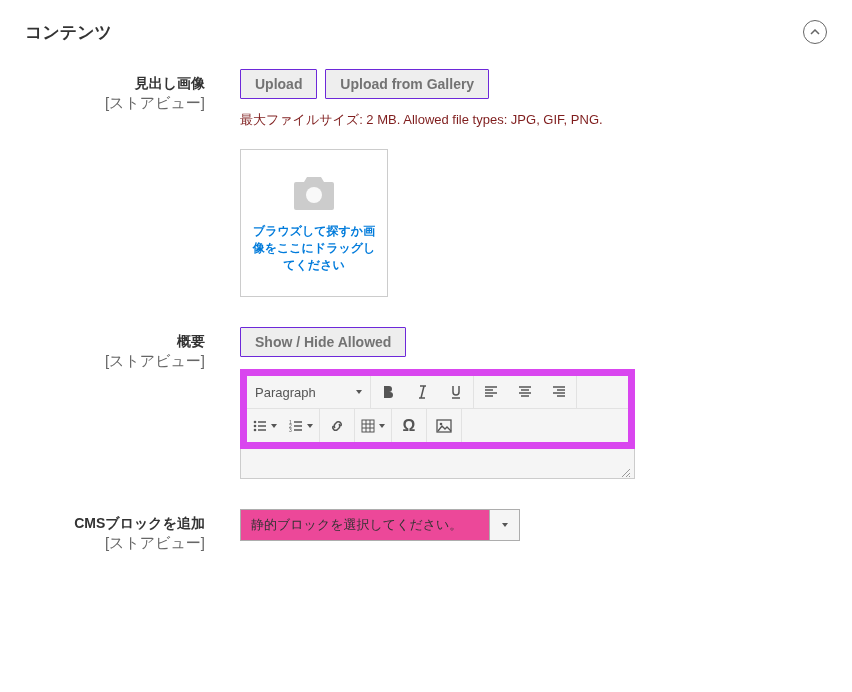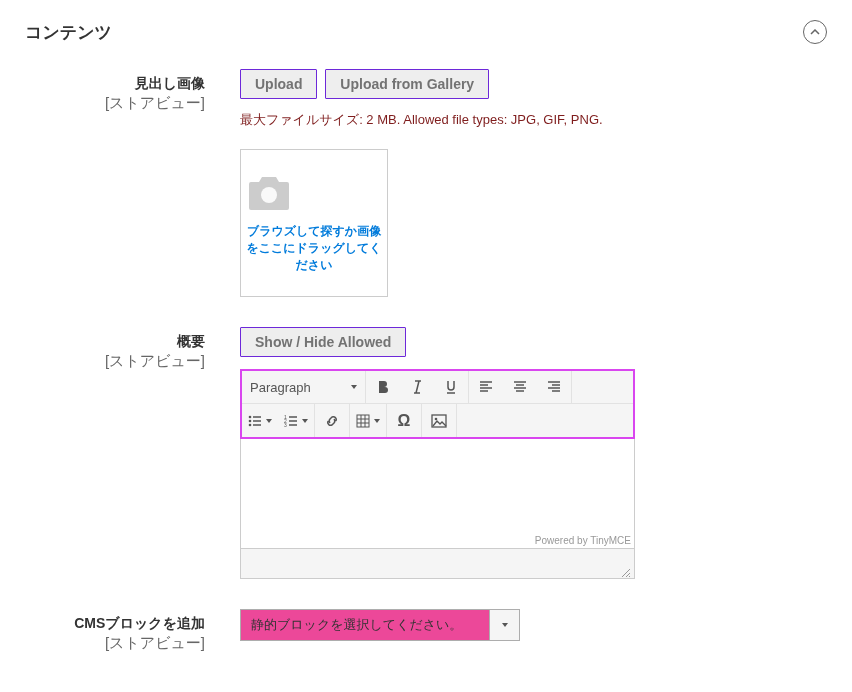--- a/index.html
+++ b/index.html
@@ -79,40 +79,40 @@
       color: #7f1d1d;
       margin-top: 12px;
     }
     .upload-area {
       margin-top: 20px;
       width: 148px;
       height: 148px;
       border: 1px solid #ccc;
       display: flex;
       flex-direction: column;
-      align-items: flex-start;
+      align-items: center;
       justify-content: center;
       text-align: center;
-      padding: 4px;
+      padding: 10px;
     }
     .camera-icon {
       margin-bottom: 8px;
     }
     .upload-text {
       font-size: 12px;
       font-weight: 600;
       color: #007bdb;
       line-height: 1.4;
     }
     .editor-wrapper {
       margin-top: 12px;
       width: 395px;
     }
     .toolbar {
-      border: 2px solid #d946ef;
+      border: 7px solid #d946ef;
       background: #f5f5f5;
       display: flex;
       flex-wrap: wrap;
       align-items: center;
       padding: 0;
     }
     .toolbar-row {
       display: flex;
       align-items: center;
       width: 100%;
@@ -343,23 +343,20 @@
             <div class="tb-btn">
                 <svg width="16" height="14" viewBox="0 0 16 14">
                   <rect x="1" y="1" width="14" height="12" stroke="#555" fill="none" stroke-width="1.3"></rect>
                   <circle cx="5" cy="5" r="1.3" fill="#555"></circle>
                   <path d="M2 12 l4-5 l3 3 l2-2 l4 4" stroke="#555" fill="none" stroke-width="1.3"></path>
                 </svg>
               </div>
           </div>
         </div>
       </div>
-      <div class="editor-body">
-        <span class="editor-brand">Powered by TinyMCE</span>
-      </div>
       <div class="editor-resize">
         <div class="resize-grip">
           <svg width="10" height="10" viewBox="0 0 10 10">
               <path d="M9 1 L1 9 M9 5 L5 9 M9 8 L8 9" stroke="#999" stroke-width="1"></path>
             </svg>
         </div>
       </div>
     </div>
   </div>
 </div>

